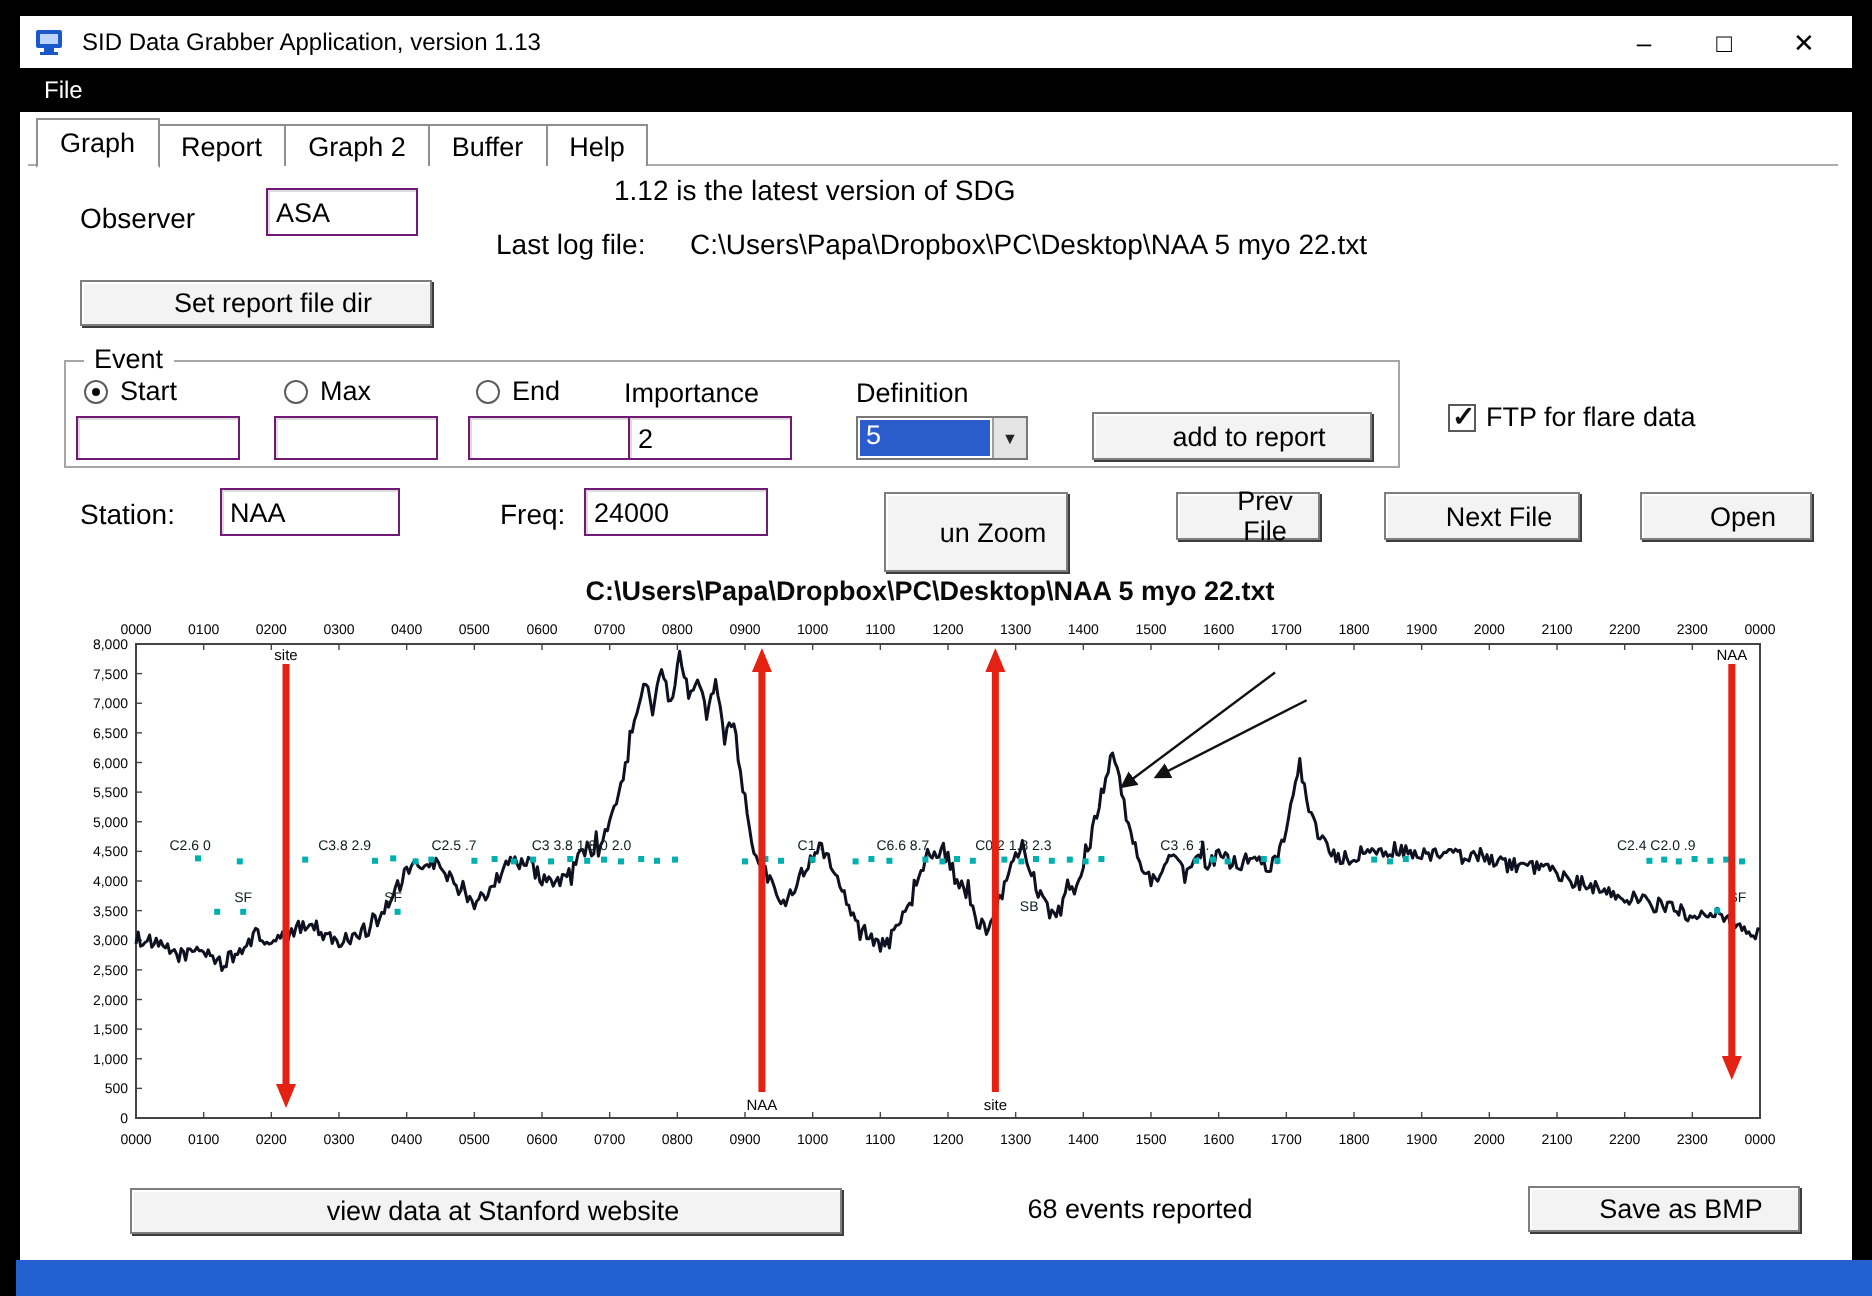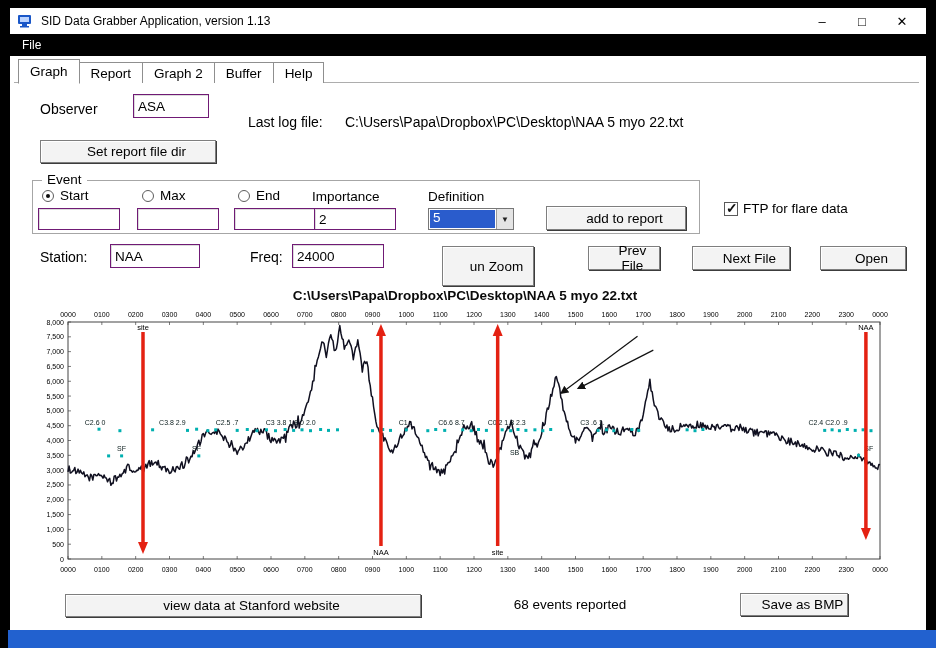--- a/index.html
+++ b/index.html
@@ -100,20 +100,21 @@
       <div class="tabs" id="tabs">
           <span class="tab active">Graph</span>
           <span class="tab">Report</span>
           <span class="tab">Graph 2</span>
           <span class="tab">Buffer</span>
           <span class="tab">Help</span>
         </div>
 
       <div class="lbl" style="left:30px; top:45px;">Observer</div>
       <input class="tbox" style="left: 123px; top: 38px; width: 76px; height: 24px;" value="ASA">
+      <div class="lbl" style="left:297px; top:31px;">1.12 is the latest version of SDG</div>
 
       <div class="lbl" style="left:238px; top:58px;">Last log file:</div>
       <div class="lbl" style="left:335px; top:58px;">C:\Users\Papa\Dropbox\PC\Desktop\NAA 5 myo 22.txt</div>
 
       <button class="btn" style="left:30px; top:84px; width:176px; height:23px;">Set report file dir</button>
 
       <div class="group"></div>
       <div class="group-label">Event</div>
 
       <div class="radio-item checked" style="left:32px; top:132px;">
@@ -381,18 +382,18 @@
           <text x="459.68333333333334" y="249" font-size="7.5" text-anchor="middle" fill="#000">site</text>
           <line x1="827.9027777777777" y1="26" x2="827.9027777777777" y2="222" stroke="#e42112" stroke-width="3.5"></line>
           <polygon points="822.9027777777777,222 832.9027777777777,222 827.9027777777777,234" fill="#e42112"></polygon>
           <text x="827.9027777777777" y="24" font-size="7.5" text-anchor="middle" fill="#000">NAA</text>
           <line x1="599.5277777777777" y1="30.22" x2="523.4027777777777" y2="87.10000000000002" stroke="#111" stroke-width="1.2" marker-end="url(#harrow)"></line>
           <line x1="615.3166666666666" y1="44.14375000000001" x2="540.3194444444445" y2="82.36000000000001" stroke="#111" stroke-width="1.2" marker-end="url(#harrow)"></line>
         </svg>
 
       <button class="btn" style="left:55px; top:538px; width:356px; height:23px;">view data at Stanford website</button>
       <div class="events">68 events reported</div>
-      <button class="btn" style="left:730px; top:537px; width:108px; height:23px;">Save as BMP</button>
+      <button class="btn" style="left:754px; top:537px; width:136px; height:23px;">Save as BMP</button>
     </div>
   </div>
 
   <div class="taskbar"></div>
 </div>
 
 </body></html>

